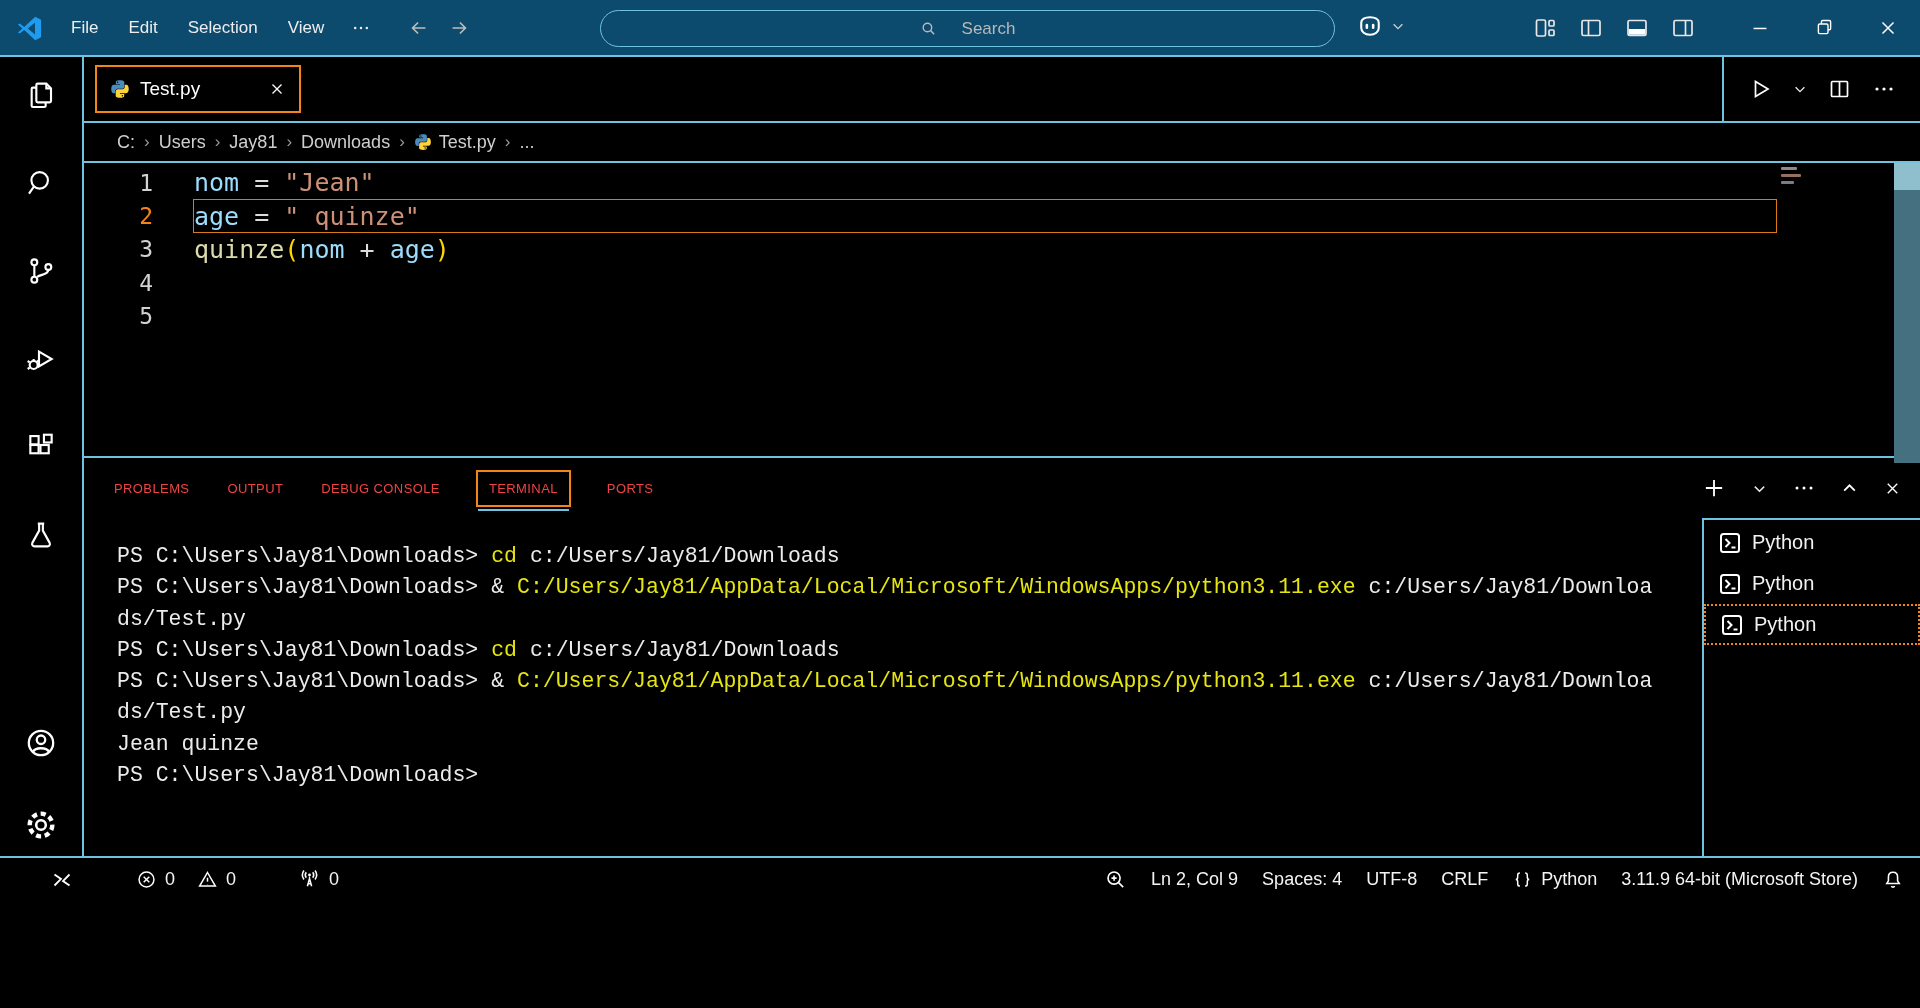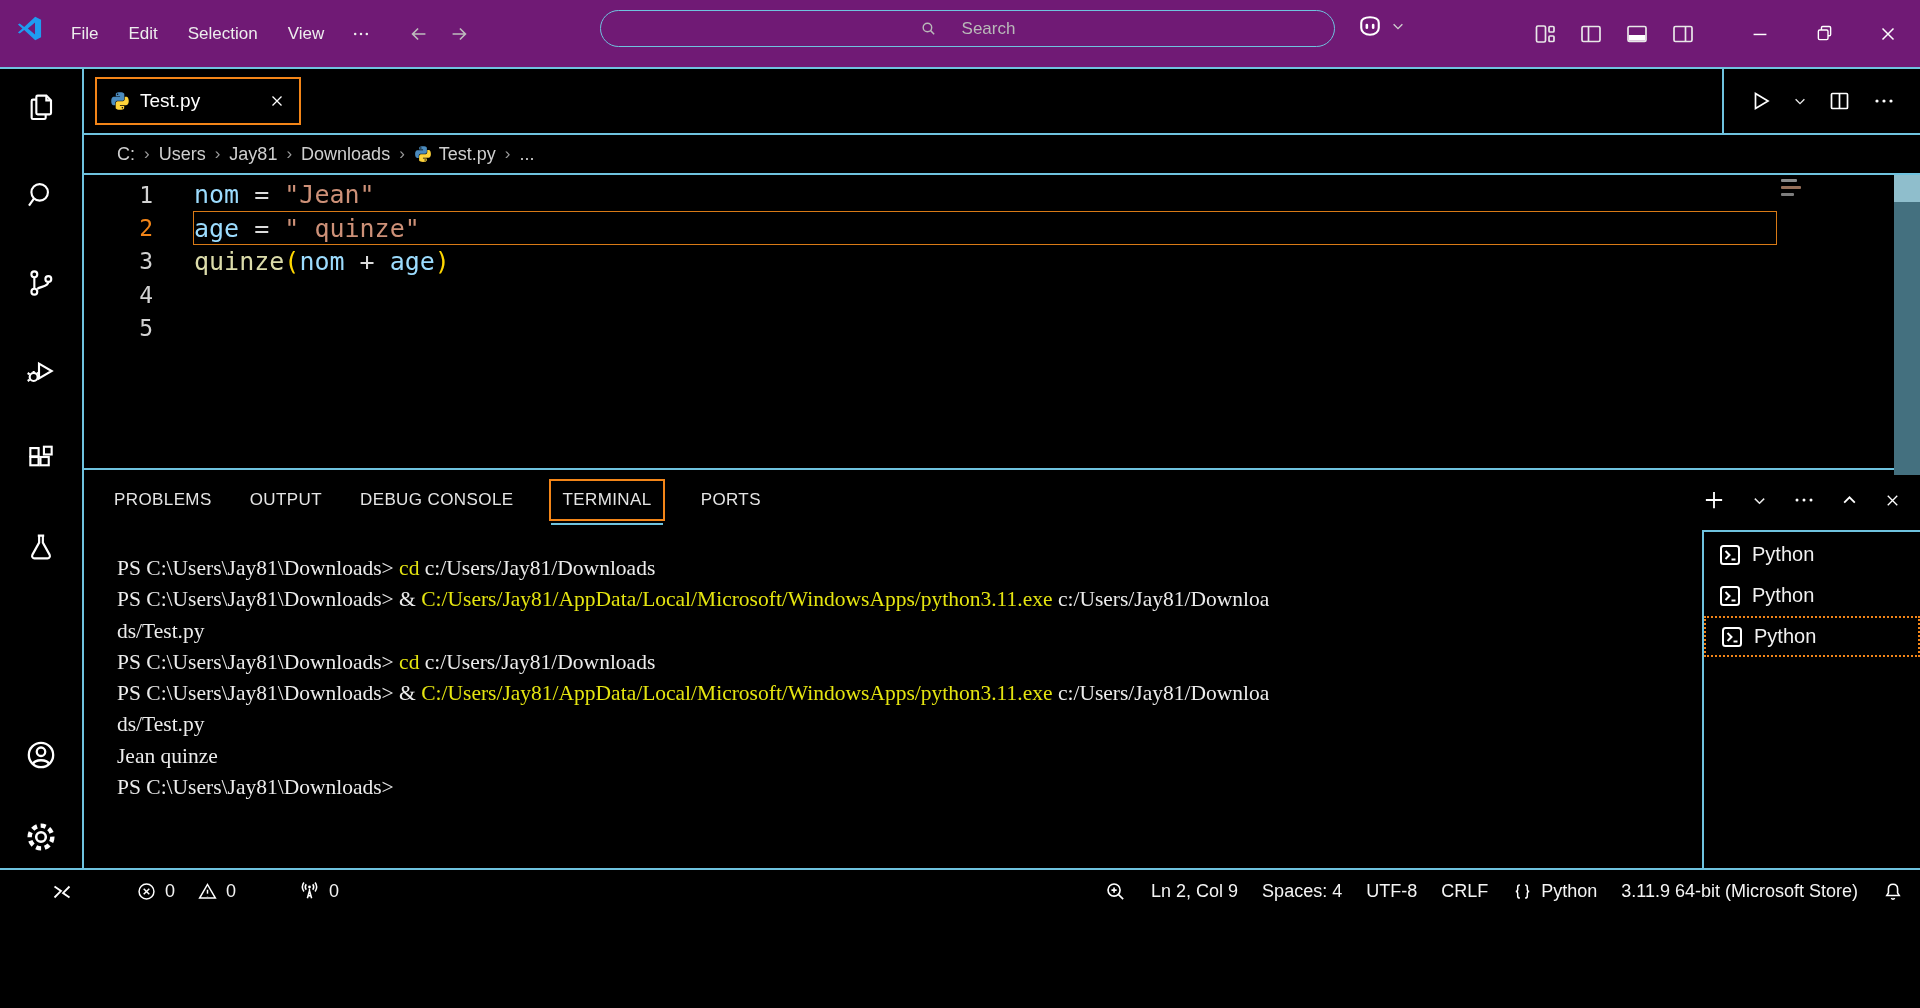--- a/index.html
+++ b/index.html
@@ -8,22 +8,22 @@
     --lineborder:#D97A16;    
     --term-yellow:#E5E510;
   }
   *{box-sizing:border-box;margin:0;padding:0}
   html,body{width:1920px;height:1008px;background:#000;overflow:hidden;
     font-family:"Liberation Sans",sans-serif;color:#fff}
   svg{display:block}
   .ib{display:flex;align-items:center;justify-content:center;cursor:pointer}
 
   
-  .titlebar{height:69px;position:relative;display:flex;align-items:center;
-    border-bottom:2px solid var(--cb);background:#701a75}
+  .titlebar{height:57px;position:relative;display:flex;align-items:center;
+    border-bottom:2px solid var(--cb);background:#0c4a6e}
   .logo{position:absolute;left:17px;top:16px}
   .menus{position:absolute;left:56px;height:100%;display:flex;align-items:center}
   .menu-item{padding:0 15px;font-size:17px;color:#ededed;cursor:pointer}
   .menu-overflow{padding:0 12px}
   .nav-arrows{position:absolute;left:408px;height:100%;display:flex;align-items:center;gap:18px}
   .searchbox{position:absolute;left:600px;top:10px;width:735px;height:37px;
     border:1.5px solid var(--cb);border-radius:19px;display:flex;align-items:center;
     justify-content:center;gap:25px;color:#b9b9b9;font-size:17px;cursor:text}
   .copilot{position:absolute;left:1356px;top:12px;display:flex;align-items:center;gap:7px}
   .tb-right{position:absolute;right:0;top:0;height:100%;display:flex;align-items:center}
@@ -68,27 +68,27 @@
   .current-line{position:absolute;left:109px;top:36px;width:1584px;height:34px;
     border:1.5px solid var(--lineborder);pointer-events:none}
   .minimap{position:absolute;top:0;right:26px;width:119px;height:100%;cursor:pointer}
   .mm-line{height:3px;margin:4px 0 0 6px;border-radius:1px}
   .scrollbar{position:absolute;top:0;right:0;width:26px;height:300px;background:#44707F;cursor:pointer}
   .scrollbar .mini{height:27px;background:#8FBECC}
 
   
   .panel{height:400px;border-top:2px solid var(--cb);display:flex;flex-direction:column;flex:none}
   .panel-header{height:60px;display:flex;align-items:center;padding-left:28px;gap:34px;position:relative;flex:none}
-  .ptab{font-size:17px;letter-spacing:.4px;color:#e5e5e5;padding:10px 2px;cursor:pointer;white-space:nowrap}
+  .ptab{font-size:13px;letter-spacing:.4px;color:#ef4444;padding:10px 2px;cursor:pointer;white-space:nowrap}
   .ptab.active{border:2px solid var(--focus);padding:9px 11px;position:relative}
   .ptab.active::after{content:"";position:absolute;left:0;right:0;bottom:-6px;height:2px;background:var(--cb)}
   .panel-actions{position:absolute;right:18px;top:0;height:100%;display:flex;align-items:center;gap:25px}
 
   .panel-body{flex:1;display:flex;min-height:0}
-  .terminal{flex:1;padding:23px 0 0 33px;font-family:Liberation Serif, serif;
+  .terminal{flex:1;padding:23px 0 0 33px;font-family:Liberation Mono, monospace;
     font-size:21.5px;line-height:31.3px;color:#ececec;overflow:hidden;cursor:text}
   .t-line{white-space:pre}
   .t-cmd{color:var(--term-yellow)}
   .term-side{width:218px;border-left:2px solid var(--cb);border-top:2px solid var(--cb);flex:none;padding-top:2px}
   .term-item{height:41px;display:flex;align-items:center;gap:10px;padding-left:14px;
     font-size:20px;color:#f2f2f2;cursor:pointer}
   .term-item.focused{border:2px dotted var(--focus)}
 
   
   .statusbar{height:45px;border-top:2px solid var(--cb);display:flex;align-items:center;

